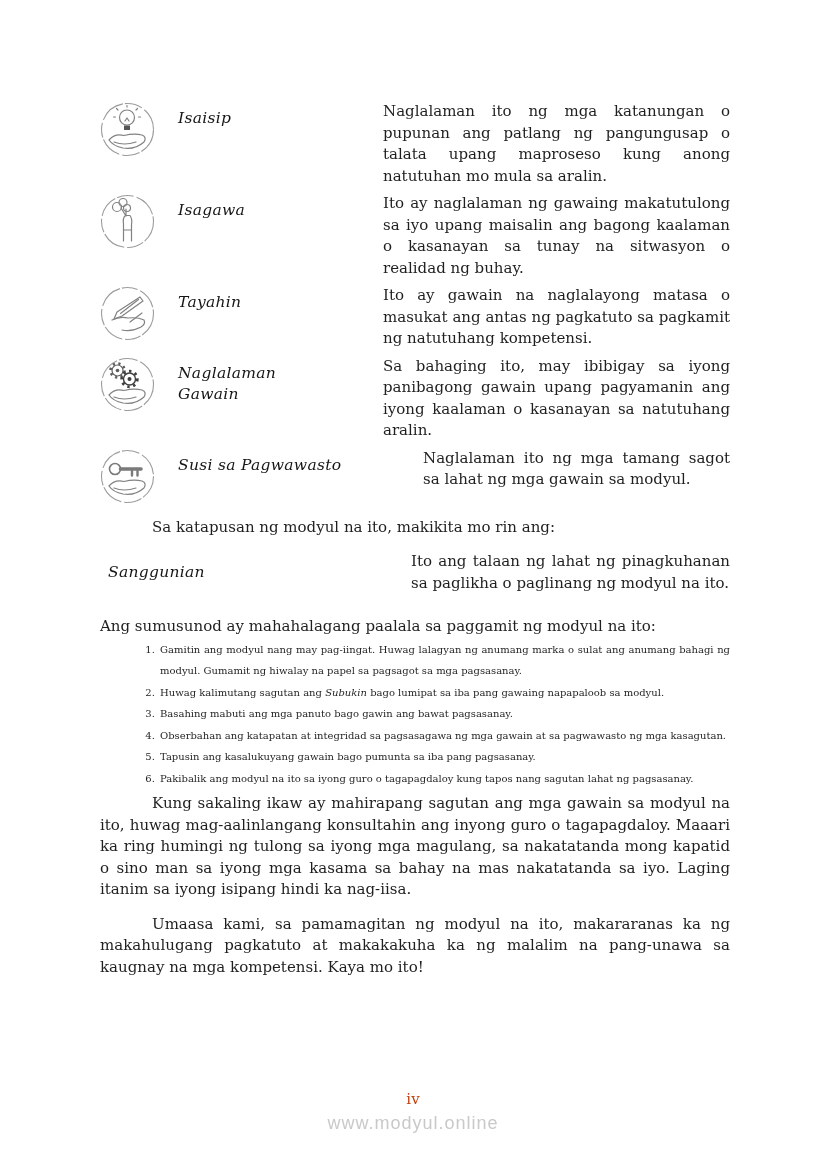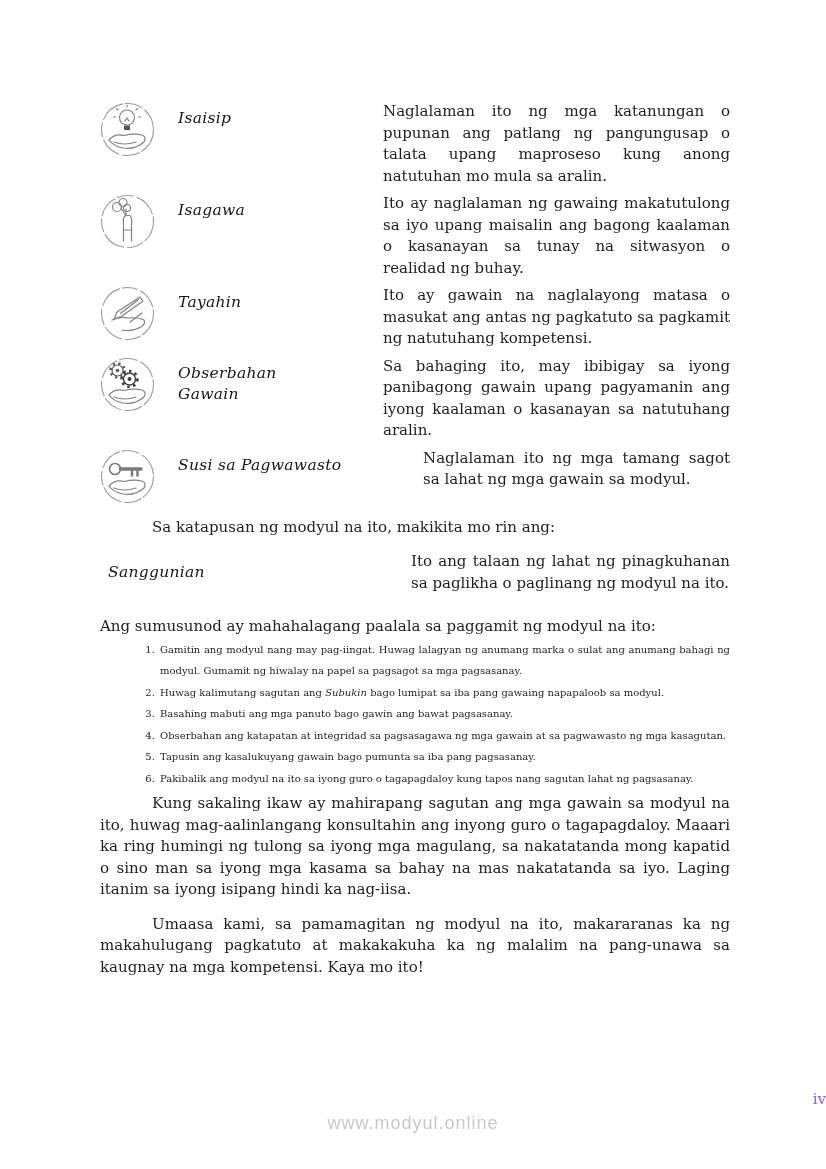--- a/index.html
+++ b/index.html
@@ -68,23 +68,23 @@
     padding-left: 2px;
     margin: 0;
   }
   .p1 { margin-top: 4px; }
   .p2 { margin-top: 13px; }
   
   .page-number {
     position: absolute;
     left: 0; right: 0;
     top: 1090px;
-    text-align: right;
+    text-align: center;
     font-size: 15px;
-    color: #8b5cf6;
+    color: #c2410c;
   }
   .watermark {
     position: absolute;
     left: 0; right: 0;
     top: 1113px;
     text-align: center;
     font-family: "Liberation Sans", "DejaVu Sans", sans-serif;
     font-size: 18px;
     letter-spacing: 1px;
     color: #c9c9c9;
@@ -164,21 +164,21 @@
           <circle cx="17.5" cy="13.5" r="7" fill="none" stroke="#5d5d5d" stroke-width="2.6" stroke-dasharray="2.2 3.4"></circle>
           <circle cx="17.5" cy="13.5" r="1.8" fill="#5d5d5d"></circle>
           <circle cx="29.5" cy="22" r="6" fill="none" stroke="#3e3e3e" stroke-width="1.4"></circle>
           <circle cx="29.5" cy="22" r="7.8" fill="none" stroke="#3e3e3e" stroke-width="2.8" stroke-dasharray="2.4 3.6"></circle>
           <circle cx="29.5" cy="22" r="2" fill="#3e3e3e"></circle>
           <path class="ic-stroke" d="M9 38 Q15 31 24 33.5 Q34 31 42 33 Q47 35 44 40 Q35 48 23 46 Q13 44 9 38"></path>
           <path class="ic-stroke" d="M14 40 Q24 44 36 40"></path>
         </svg>
       </div>
       <div class="label-cell">
-        <div class="legend-label">Obserbahan</div>
+        <div class="legend-label">Naglalaman</div>
         <div class="legend-label">Gawain</div>
       </div>
       <div class="desc-cell">
         <div class="legend-desc">Sa bahaging ito, may ibibigay sa iyong panibagong gawain upang pagyamanin ang iyong kaalaman o kasanayan sa natutuhang aralin.</div>
       </div>
     </div>
 
     <div class="legend-row">
       <div class="icon-cell">
         <svg viewBox="0 0 55 55">

